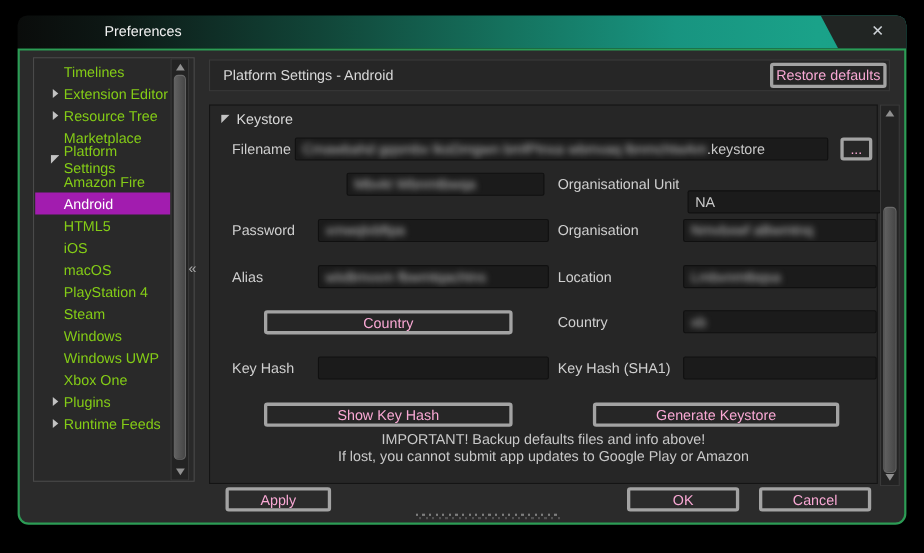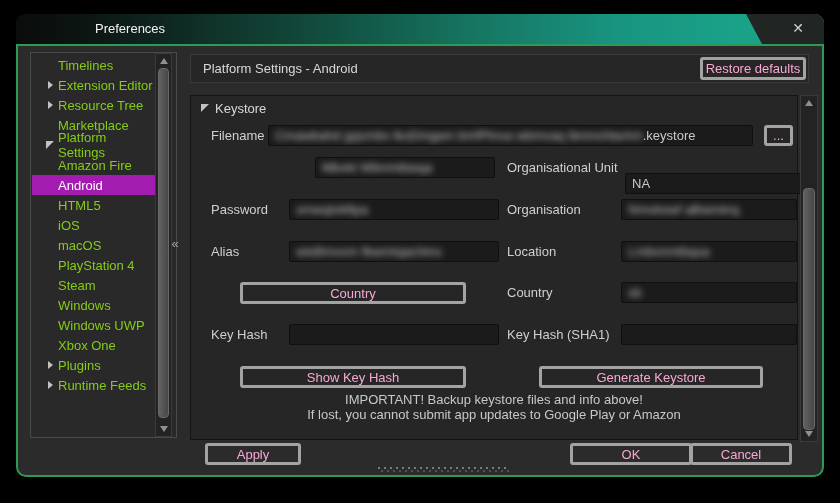--- a/index.html
+++ b/index.html
@@ -207,33 +207,33 @@
         <span></span>
       </div>
       <div class="flabel" style="left:316px;top:228px;">Key Hash (SHA1)</div>
       <div class="field" style="left:430px;top:228px;width:176px;">
         <span></span>
       </div>
 
       <div class="btn" style="left:49px;top:270px;width:226px;">Show Key Hash</div>
       <div class="btn" style="left:348px;top:270px;width:224px;">Generate Keystore</div>
 
-      <div class="warn" style="top:296px;">IMPORTANT! Backup keystore files and info above!</div>
+      <div class="warn" style="top:296px;">IMPORTANT! Backup defaults files and info above!</div>
       <div class="warn" style="top:311px;">If lost, you cannot submit app updates to Google Play or Amazon</div>
     </div>
 
     <div class="vscroll" style="left:782px;top:49px;width:16px;height:345px;">
       <div class="sb-up" style="top:1px;">
           <span></span>
         </div>
       <div class="sb-thumb" style="top:92px;height:240px;"></div>
       <div class="sb-down" style="bottom:1px;">
           <span></span>
         </div>
     </div>
 
     <div class="btn" style="left:187px;top:397px;width:96px;">Apply</div>
-    <div class="btn" style="left:552px;top:397px;width:122px;">OK</div>
+    <div class="btn" style="left:552px;top:397px;width:102px;">OK</div>
     <div class="btn" style="left:672px;top:397px;width:102px;">Cancel</div>
 
     <div class="grip"></div>
   </div>
 </div>
 
 </body></html>

